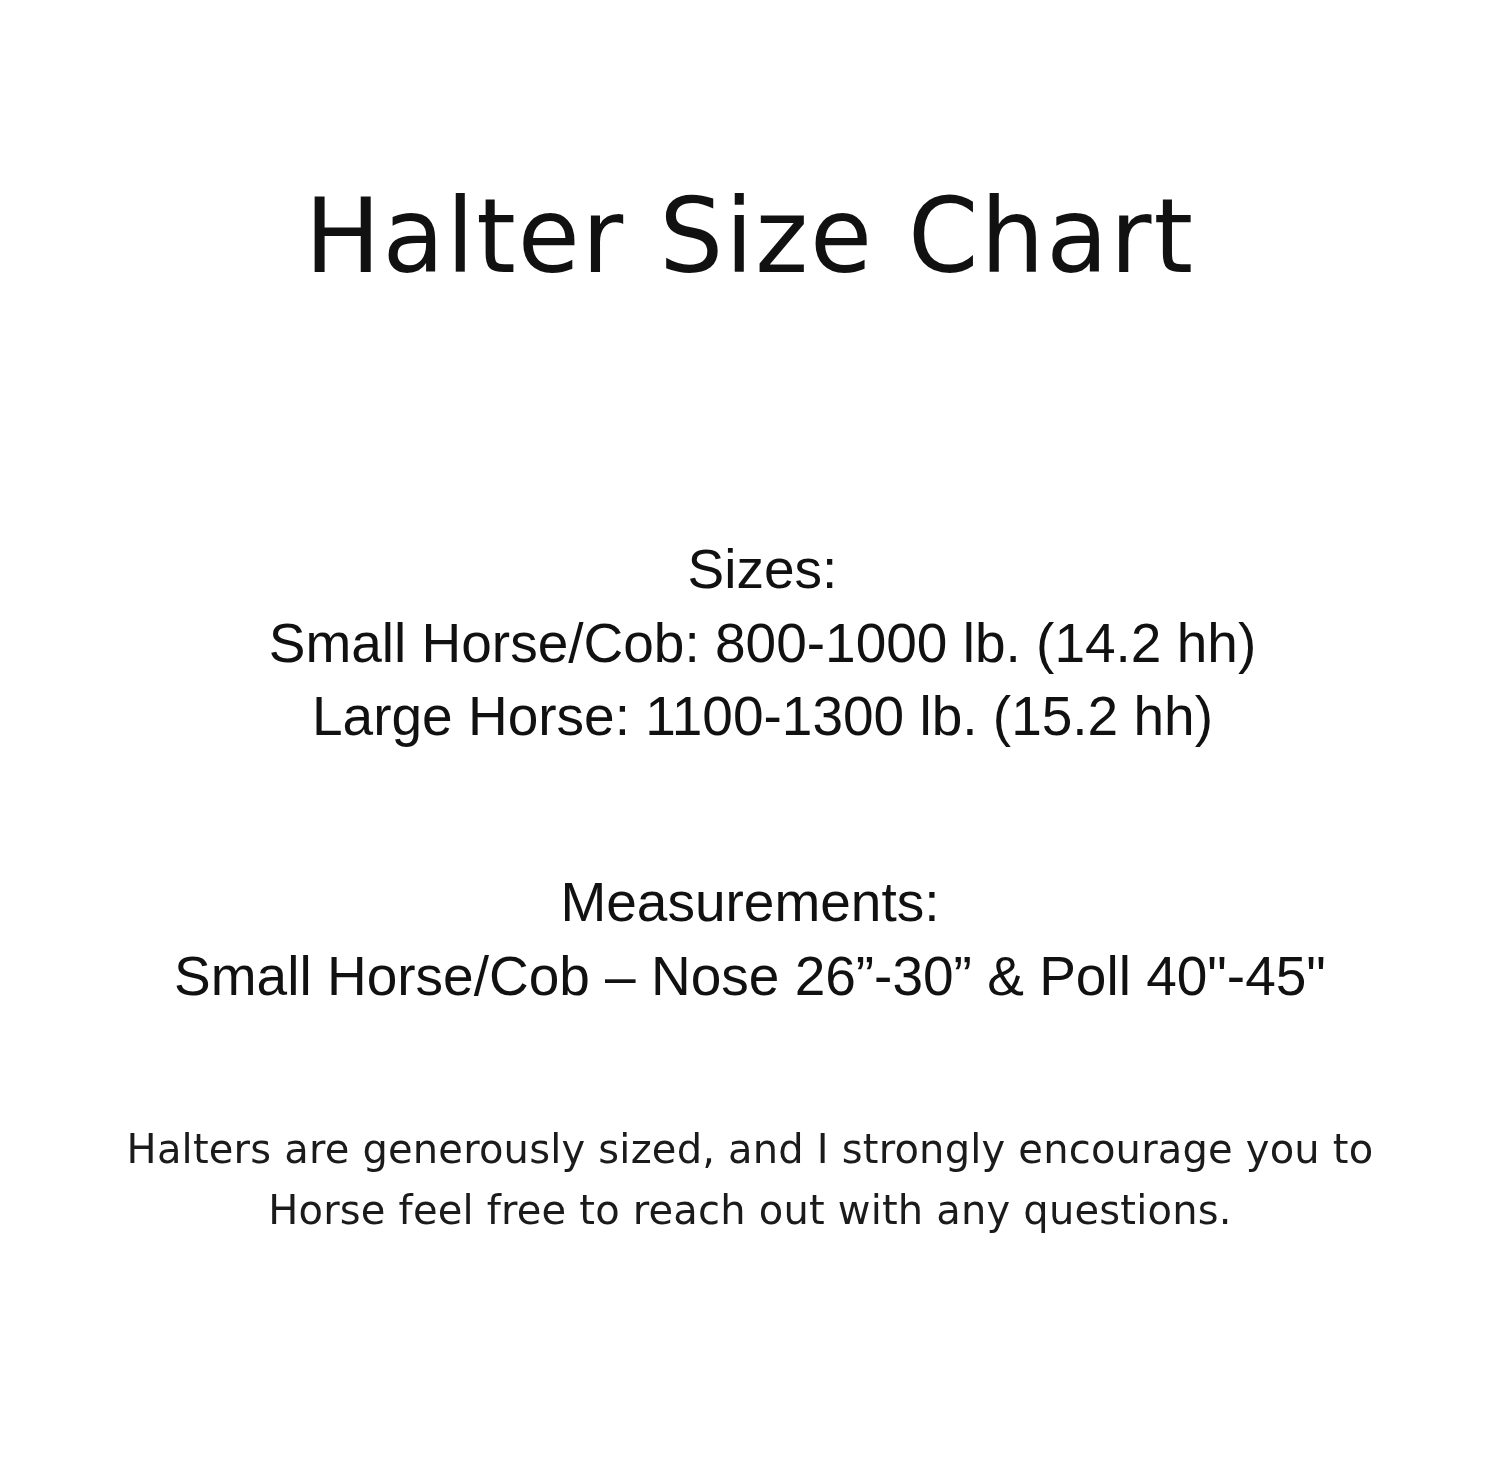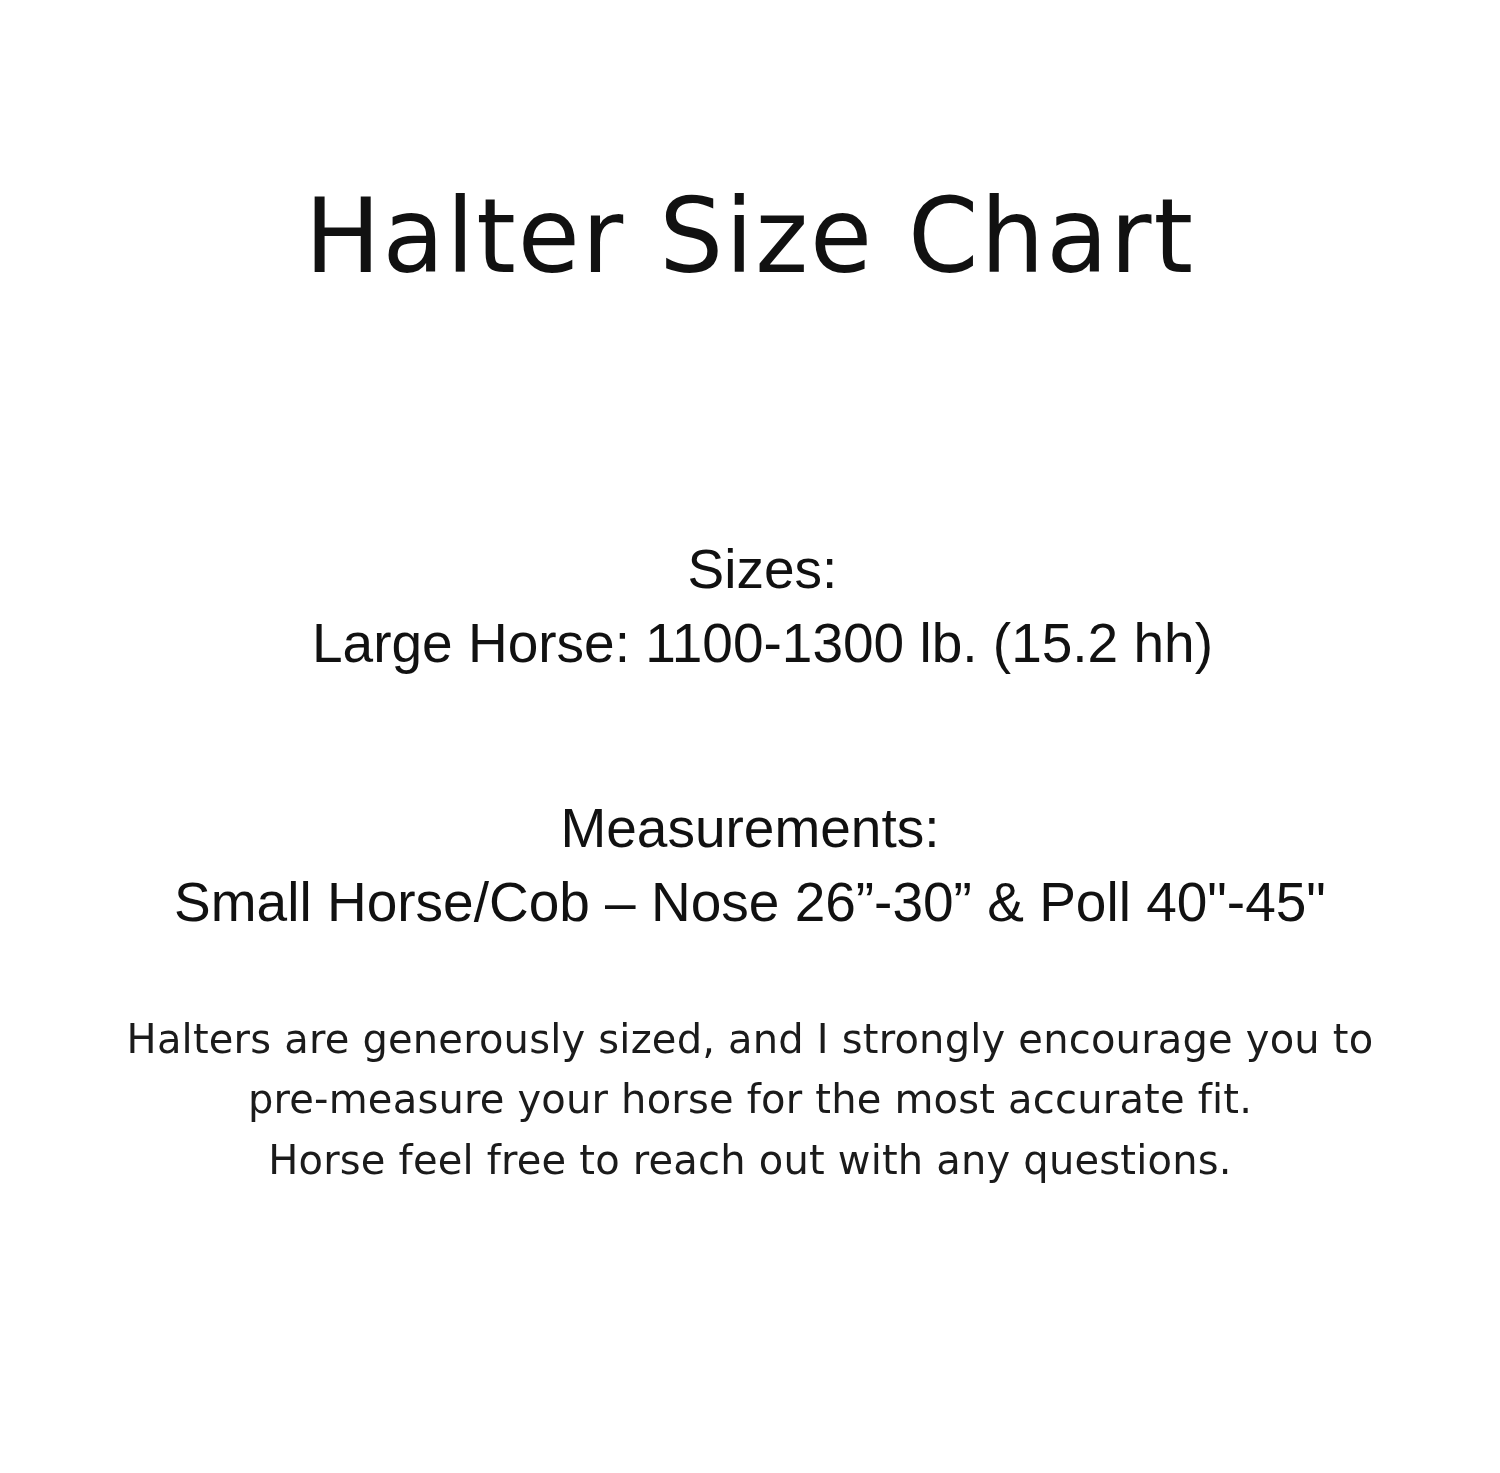--- a/index.html
+++ b/index.html
@@ -53,21 +53,21 @@
   #sizes-block {
     margin-top: 172px;
     margin-left: 25px;
   }
   #measurements-block {
     margin-top: 112px;
   }
 
   
   .note {
-    margin-top: 69px;
+    margin-top: 106px;
     text-align: center;
     font-family: "DejaVu Sans", sans-serif;
     font-size: 40px;
     line-height: 1.52;
     color: #1b1b1b;
     letter-spacing: 0.2px;
     max-width: 1340px;
   }
   .note .line {
     white-space: nowrap;
@@ -75,27 +75,27 @@
 </style>
 </head>
 <body>
 
 <div class="page">
 
   <h1 class="title">Halter Size Chart</h1>
 
   <div class="block" id="sizes-block">
     <div class="line">Sizes:</div>
+    <div class="line">Small Horse/Cob: 800-1000 lb. (14.2 hh)</div>
     <div class="line">Large Horse: 1100-1300 lb. (15.2 hh)</div>
   </div>
 
   <div class="block" id="measurements-block">
     <div class="line">Measurements:</div>
     <div class="line">Small Horse/Cob – Nose 26”-30” &amp; Poll 40"-45"</div>
   </div>
 
   <div class="note">
     <div class="line">Halters are generously sized, and I strongly encourage you to</div>
-    <div class="line">pre-measure your horse for the most accurate fit.</div>
     <div class="line">Horse feel free to reach out with any questions.</div>
   </div>
 
 </div>
 
 </body></html>

